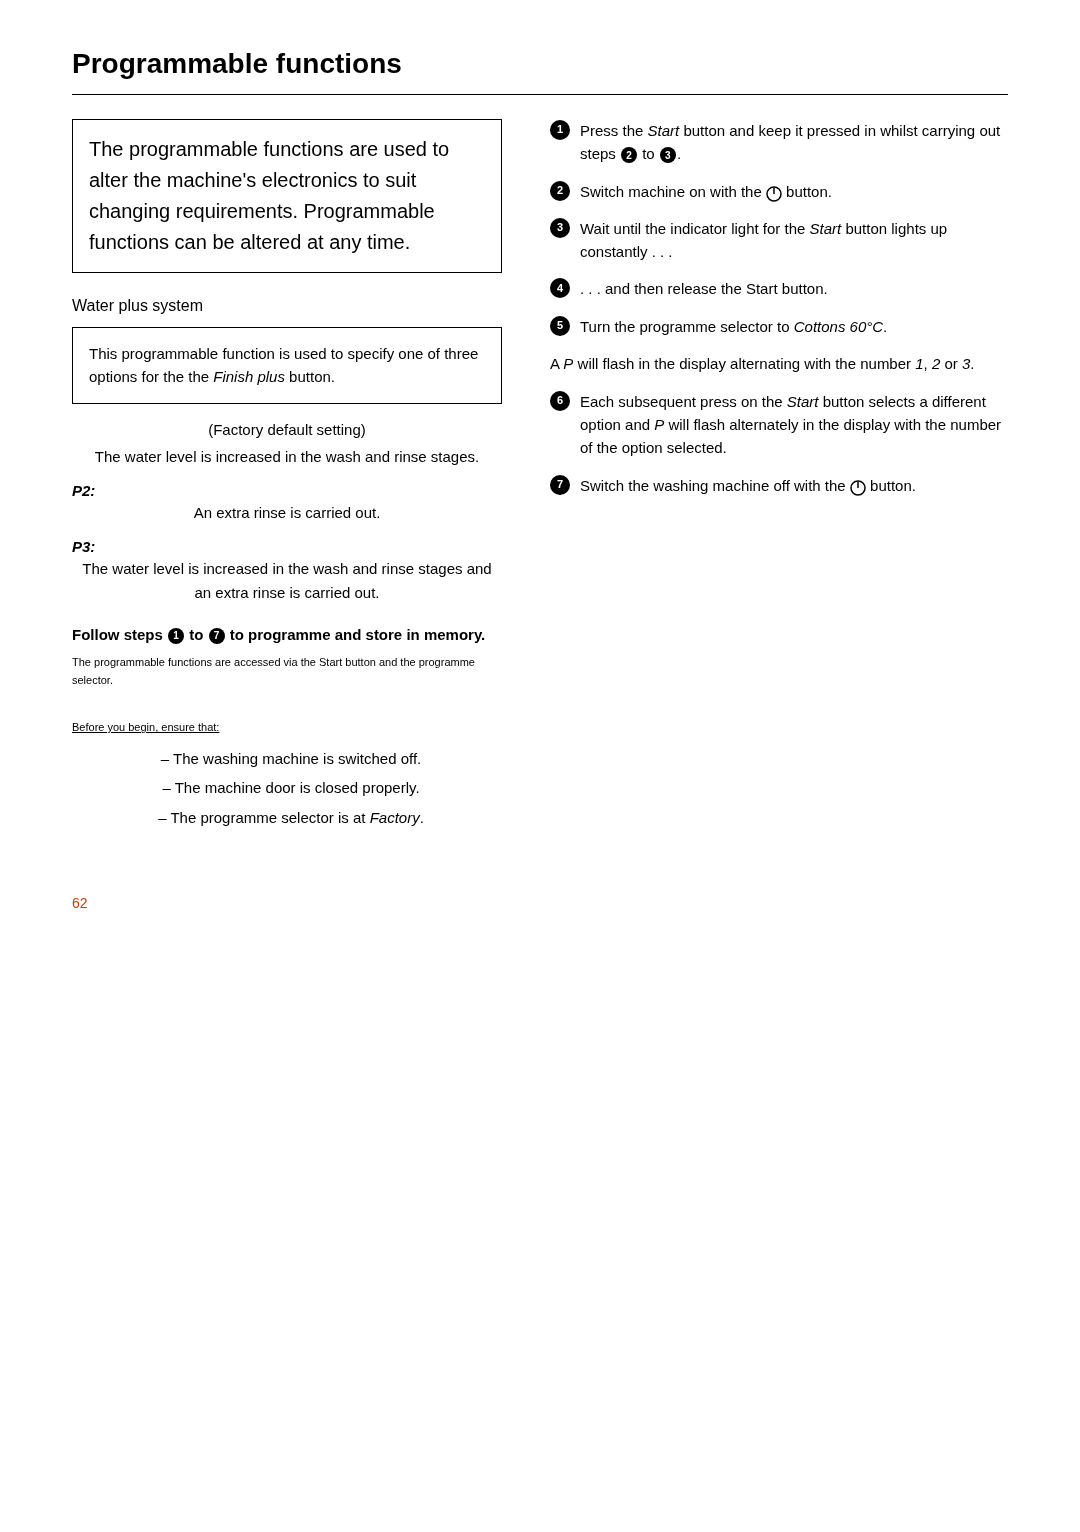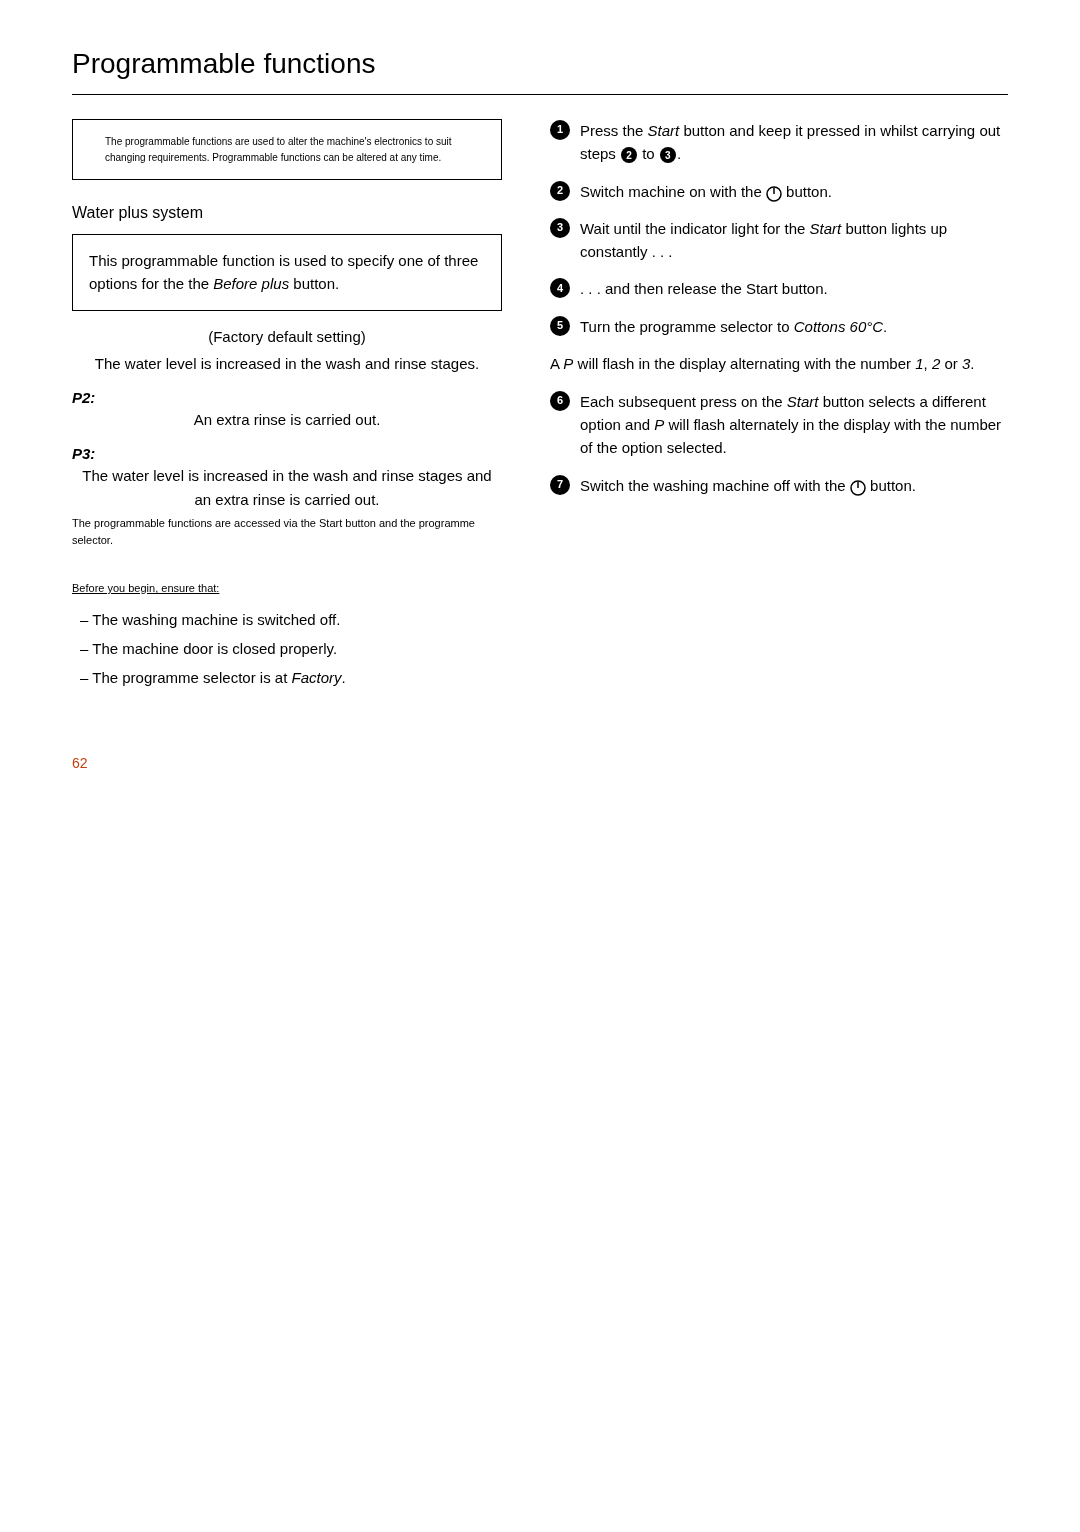--- a/index.html
+++ b/index.html
@@ -13,21 +13,21 @@
       font-family: Arial, Helvetica, sans-serif;
       font-size: 15px;
       color: #000000;
       width: 1080px;
       min-height: 1532px;
       padding: 48px 72px 48px 72px;
     }
 
     .page-title {
       font-size: 28px;
-      font-weight: normal;
+      font-weight: bold;
       margin-bottom: 14px;
     }
 
     .title-rule {
       border: none;
       border-top: 1.5px solid #000;
       margin-bottom: 24px;
     }
 
     .two-col {
@@ -39,23 +39,23 @@
       flex: 0 0 430px;
       max-width: 430px;
     }
 
     .col-right {
       flex: 1;
     }
 
     .intro-box {
       border: 1.5px solid #000;
-      padding: 14px 32px;
+      padding: 14px 16px;
       margin-bottom: 24px;
-      font-size: 10px;
+      font-size: 20px;
       line-height: 1.55;
     }
 
     .section-heading {
       font-size: 16px;
       font-weight: normal;
       margin-bottom: 12px;
     }
 
     .function-box {
@@ -98,20 +98,21 @@
     .underline {
       text-decoration: underline;
       margin-top: 30px;
     }
 
     .list-dash {
       margin-left: 8px;
       margin-bottom: 6px;
       font-size: 15px;
       line-height: 1.55;
+      text-align: center;
     }
 
     
     .step {
       display: flex;
       align-items: flex-start;
       margin-bottom: 14px;
       font-size: 15px;
       line-height: 1.55;
     }
@@ -195,32 +196,39 @@
 
   <div class="col-left">
 
     <div class="intro-box">
       <span>The programmable functions are used to alter the machine's electronics to suit changing requirements. Programmable functions can be altered at any time.</span>
     </div>
 
     <div class="section-heading">Water plus system</div>
 
     <div class="function-box">
-      <span>This programmable function is used to specify one of three options for the the <em>Before plus</em> button.</span>
+      <span>This programmable function is used to specify one of three options for the the <em>Finish plus</em> button.</span>
     </div>
 
     <div class="p-desc">(Factory default setting)</div>
     <div class="p-desc">The water level is increased in the wash and rinse stages.</div>
 
     <div class="p-label">P2:</div>
     <div class="p-desc">An extra rinse is carried out.</div>
 
     <div class="p-label">P3:</div>
     <div class="p-desc">The water level is increased in the wash and rinse stages and an extra rinse is carried out.</div>
 
+    <div class="follow-steps-heading">
+      Follow steps 
+      <span class="superscript-circle">1</span>
+      to 
+      <span class="superscript-circle">7</span>
+      to programme and store in memory.
+    </div>
 
     <div class="body-text">The programmable functions are accessed via the Start button and the programme selector.</div>
 
     <div class="body-text underline">Before you begin, ensure that:</div>
 
     <div class="list-dash">– <span>The washing machine is switched off.</span></div>
     <div class="list-dash">– <span>The machine door is closed properly.</span></div>
     <div class="list-dash">– The programme selector is at <em>Factory</em>.</div>
 
   </div>

